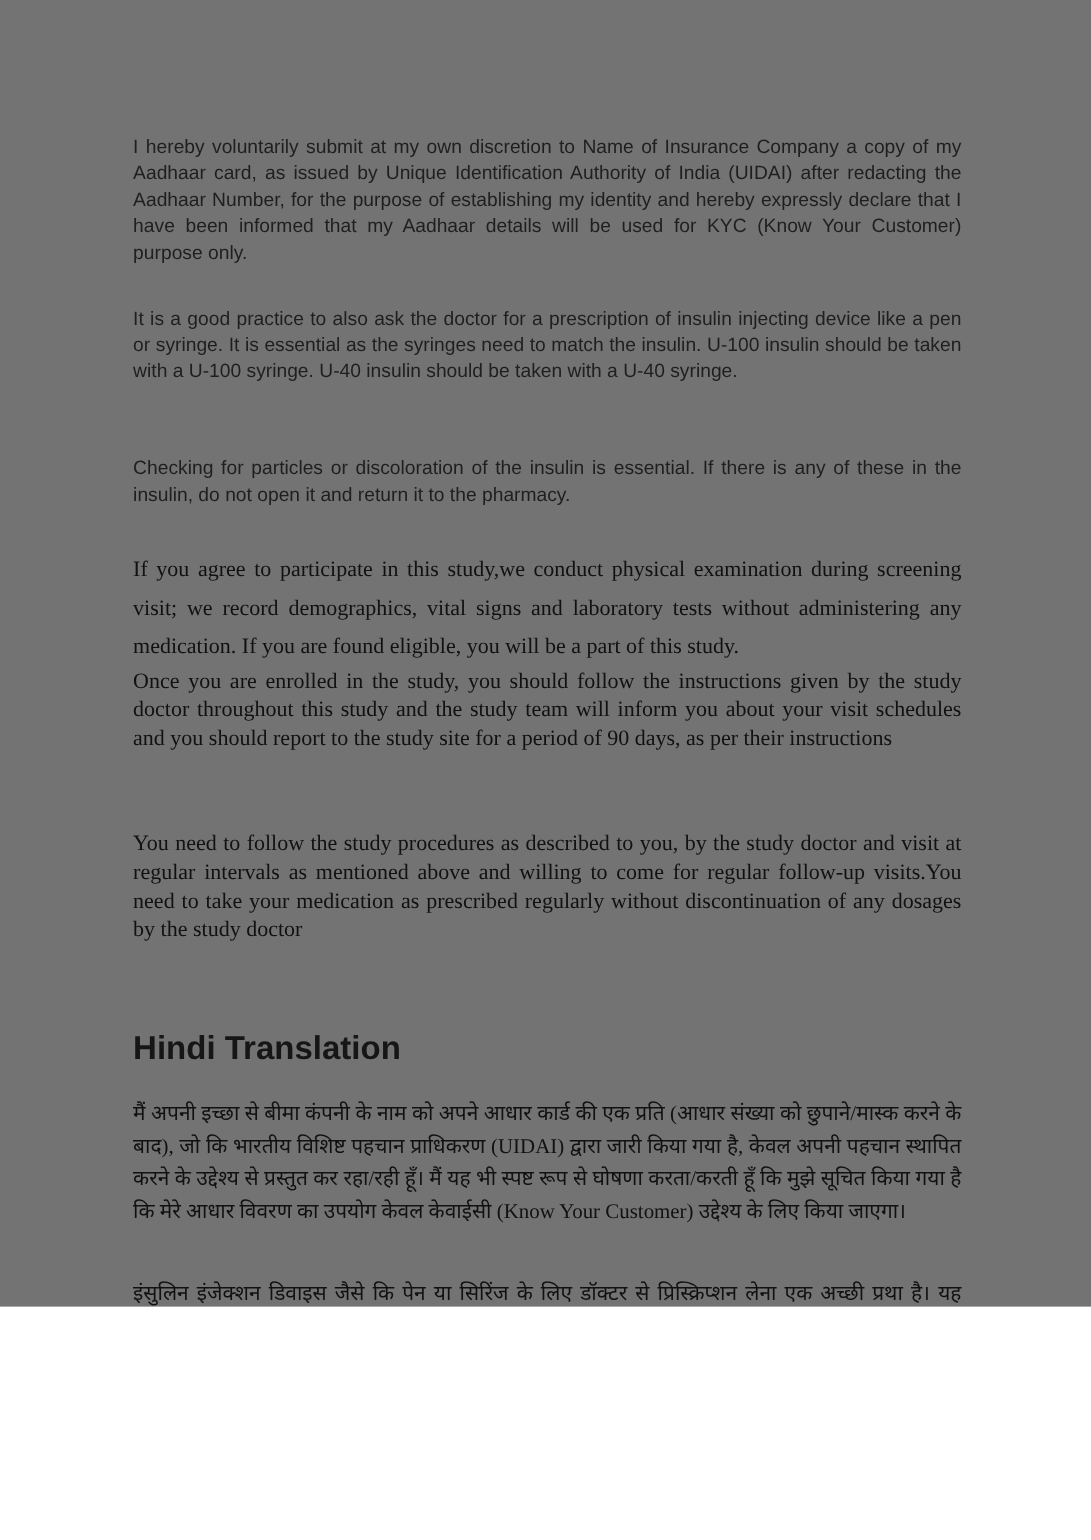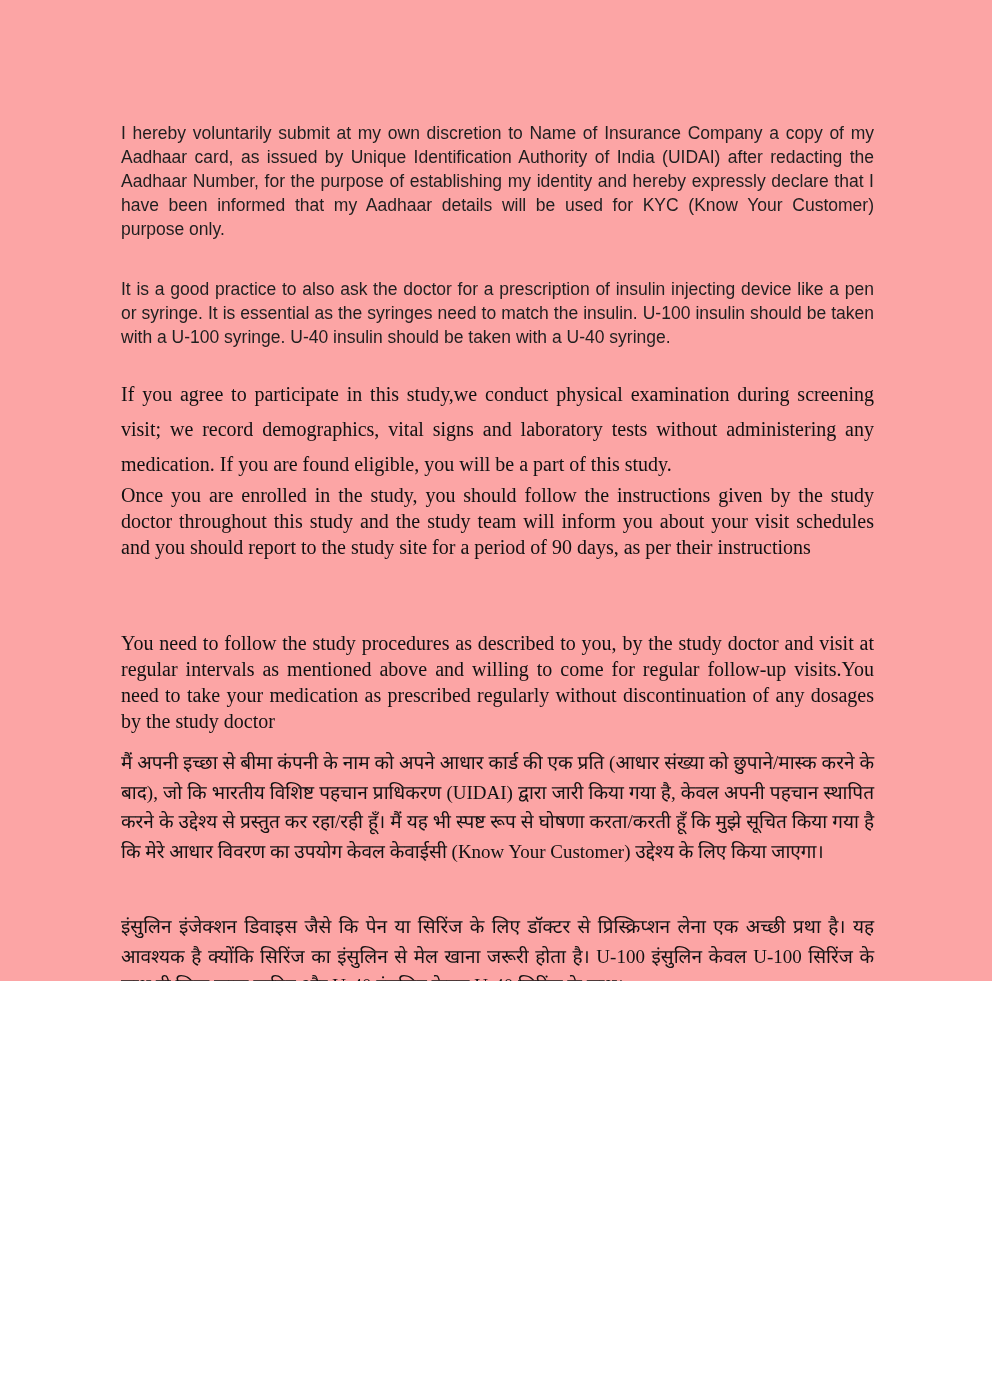--- a/index.html
+++ b/index.html
@@ -3,22 +3,22 @@
 <meta charset="utf-8">
 <style>
   html, body {
     margin: 0;
     padding: 0;
     background: #ffffff;
   }
   .page {
     position: relative;
     width: 992px;
-    height: 981px;
-    background: #fca5a5;
+    height: 1188px;
+    background: #737373;
     overflow: hidden;
   }
   .content {
     position: absolute;
     left: 121px;
     top: 0;
     width: 753px;
   }
   .p-sans {
     font-family: "Liberation Sans", sans-serif;
@@ -52,43 +52,45 @@
     font-family: "Liberation Serif", serif;
     font-size: 19px;
     line-height: 29.5px;
     text-align: justify;
     color: #111111;
   }
   
   #p1 { margin-top: 121px; }
   #p2 { margin-top: 36px;  }
   #p3 { margin-top: 64px;  }
-  #p4 { margin-top: 28px;  }
+  #p4 { margin-top: 40px;  }
   #p5 {  }
   #p6 { margin-top: 70px;  }
   #hindi-heading { margin-top: 76px; }
-  #hp1 { margin-top: 14px;  }
+  #hp1 { margin-top: 24px;  }
   #hp2 { margin-top: 46px; }
 </style>
 </head>
 <body>
 
 <div class="page">
   <div class="content">
 
     <div id="p1" class="p-sans">I hereby voluntarily submit at my own discretion to Name of Insurance Company a copy of my Aadhaar card, as issued by Unique Identification Authority of India  (UIDAI) after redacting the Aadhaar Number, for the purpose of establishing my identity and hereby expressly declare that I have been informed that my Aadhaar details will be used for KYC (Know Your Customer) purpose only.</div>
 
     <div id="p2" class="p-sans">It is a good practice to also ask the doctor for a prescription of insulin injecting device like a pen or syringe. It is essential as the syringes need to match the insulin. U-100 insulin should be taken with a U-100 syringe. U-40 insulin should be taken with a U-40 syringe.</div>
 
+    <div id="p3" class="p-sans">Checking for particles or discoloration of the insulin is essential. If there is any of these in the insulin, do not open it and return it to the pharmacy.</div>
 
     <div id="p4" class="p-serif-wide">If you agree to participate in this study,we conduct physical examination during screening visit; we record demographics, vital signs and laboratory tests without administering any medication. If you are found eligible, you will be a part of this study.</div>
 
     <div id="p5" class="p-serif">Once you are enrolled in the study, you should follow the instructions given by the study doctor throughout this study and the study team will inform you about your visit schedules and you should report to the study site for a period of 90 days, as per their instructions</div>
 
     <div id="p6" class="p-serif">You need to follow the study procedures as described to you, by the study doctor and visit at regular intervals as mentioned above and willing to come for regular follow-up visits.You need to take your medication as prescribed regularly without discontinuation of any dosages by the study doctor</div>
 
+    <div id="hindi-heading" class="heading">Hindi Translation</div>
 
     <div id="hp1" class="p-hindi">मैं अपनी इच्छा से बीमा कंपनी के नाम को अपने आधार कार्ड की एक प्रति (आधार संख्या को छुपाने/मास्क करने के बाद), जो कि भारतीय विशिष्ट पहचान प्राधिकरण (UIDAI) द्वारा जारी किया गया है, केवल अपनी पहचान स्थापित करने के उद्देश्य से प्रस्तुत कर रहा/रही हूँ। मैं यह भी स्पष्ट रूप से घोषणा करता/करती हूँ कि मुझे सूचित किया गया है कि मेरे आधार विवरण का उपयोग केवल केवाईसी (Know Your Customer) उद्देश्य के लिए किया जाएगा।</div>
 
     <div id="hp2" class="p-hindi">इंसुलिन इंजेक्शन डिवाइस जैसे कि पेन या सिरिंज के लिए डॉक्टर से प्रिस्क्रिप्शन लेना एक अच्छी प्रथा है। यह आवश्यक है क्योंकि सिरिंज का इंसुलिन से मेल खाना जरूरी होता है। U-100 इंसुलिन केवल U-100 सिरिंज के साथ ही लिया जाना चाहिए और U-40 इंसुलिन केवल U-40 सिरिंज के साथ।</div>
 
   </div>
 </div>
 
 </body></html>

